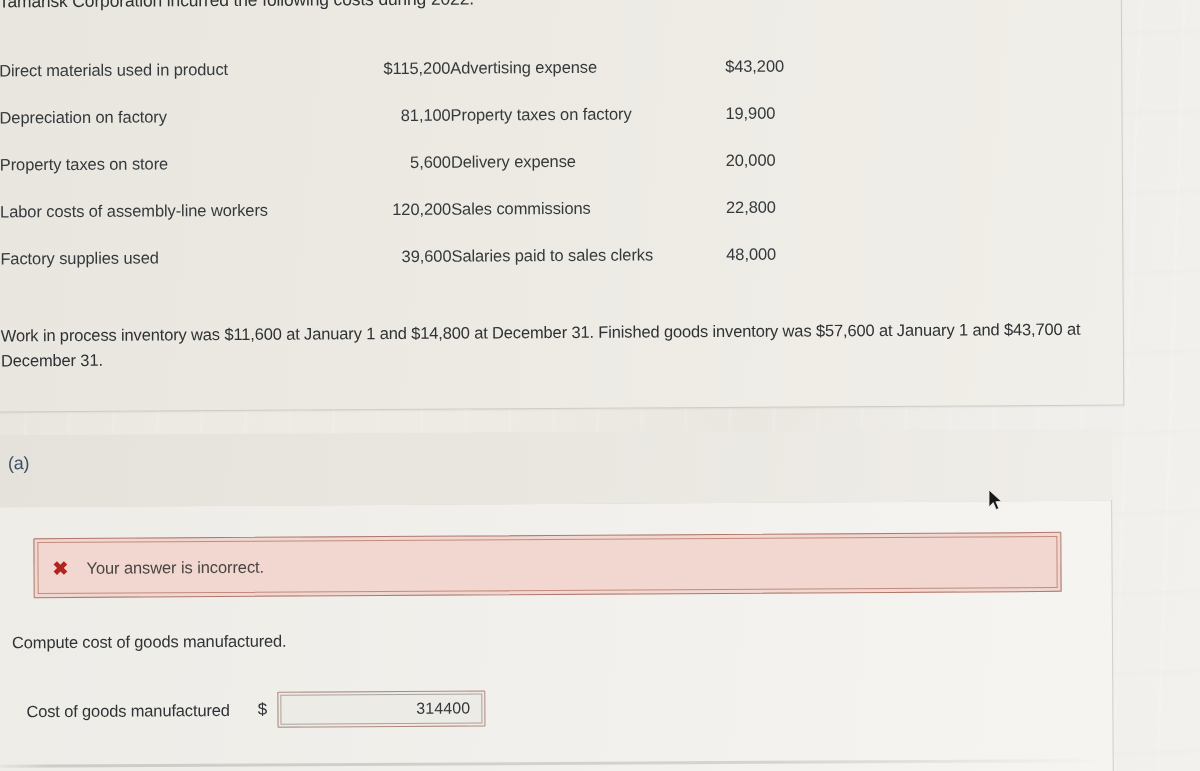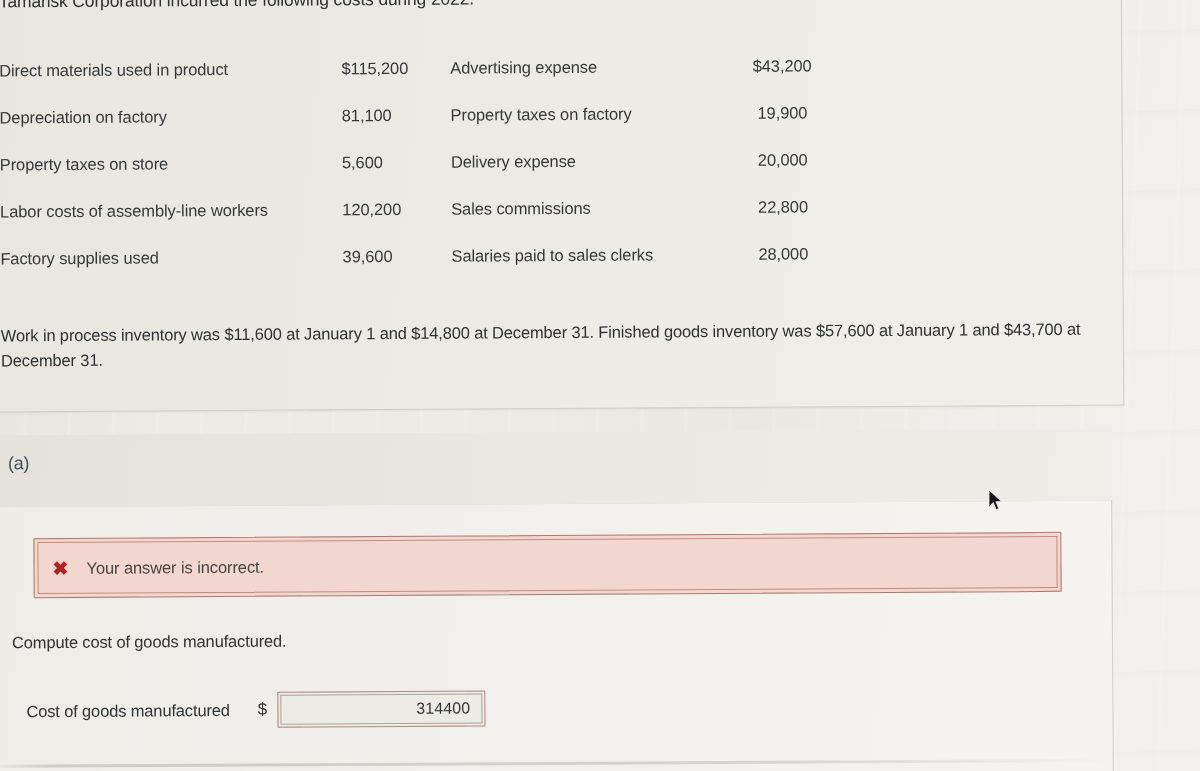--- a/index.html
+++ b/index.html
@@ -84,23 +84,23 @@
   #cost-table td {
     font-size: 16.5px;
     color: #343a3c;
     padding: 0;
     height: 47px;
     vertical-align: middle;
     letter-spacing: -0.1px;
     white-space: nowrap;
   }
   td.lbl-a  { width: 330px; padding-left: 1px; }
-  td.amt-a  { width: 105px; text-align: left; padding-right: 0px; }
+  td.amt-a  { width: 105px; text-align: right; padding-right: 0px; }
   td.lbl-b  { width: 265px; padding-left: 35px; }
-  td.amt-b  { width: 110px; text-align: center; padding-right: 30px; }
+  td.amt-b  { width: 110px; text-align: left; padding-right: 30px; }
 
   
   #inventory-note {
     position: absolute;
     left: 14px;
     top: 332px;
     width: 1106px;
     font-size: 16.5px;
     line-height: 25px;
     color: #2e3234;
@@ -280,21 +280,21 @@
         <tr>
           <td class="lbl-a">Labor costs of assembly-line workers</td>
           <td class="amt-a">120,200</td>
           <td class="lbl-b">Sales commissions</td>
           <td class="amt-b">22,800</td>
         </tr>
         <tr>
           <td class="lbl-a">Factory supplies used</td>
           <td class="amt-a">39,600</td>
           <td class="lbl-b">Salaries paid to sales clerks</td>
-          <td class="amt-b">28,000</td>
+          <td class="amt-b">48,000</td>
         </tr>
       </tbody>
     </table>
 
     <div id="inventory-note">Work in process inventory was $11,600 at January 1 and $14,800 at December 31. Finished goods inventory was $57,600 at January 1 and $43,700 at December 31.</div>
   </div>
 
   <div id="part-label-strip">
     <div id="part-label">(a)</div>
   </div>

